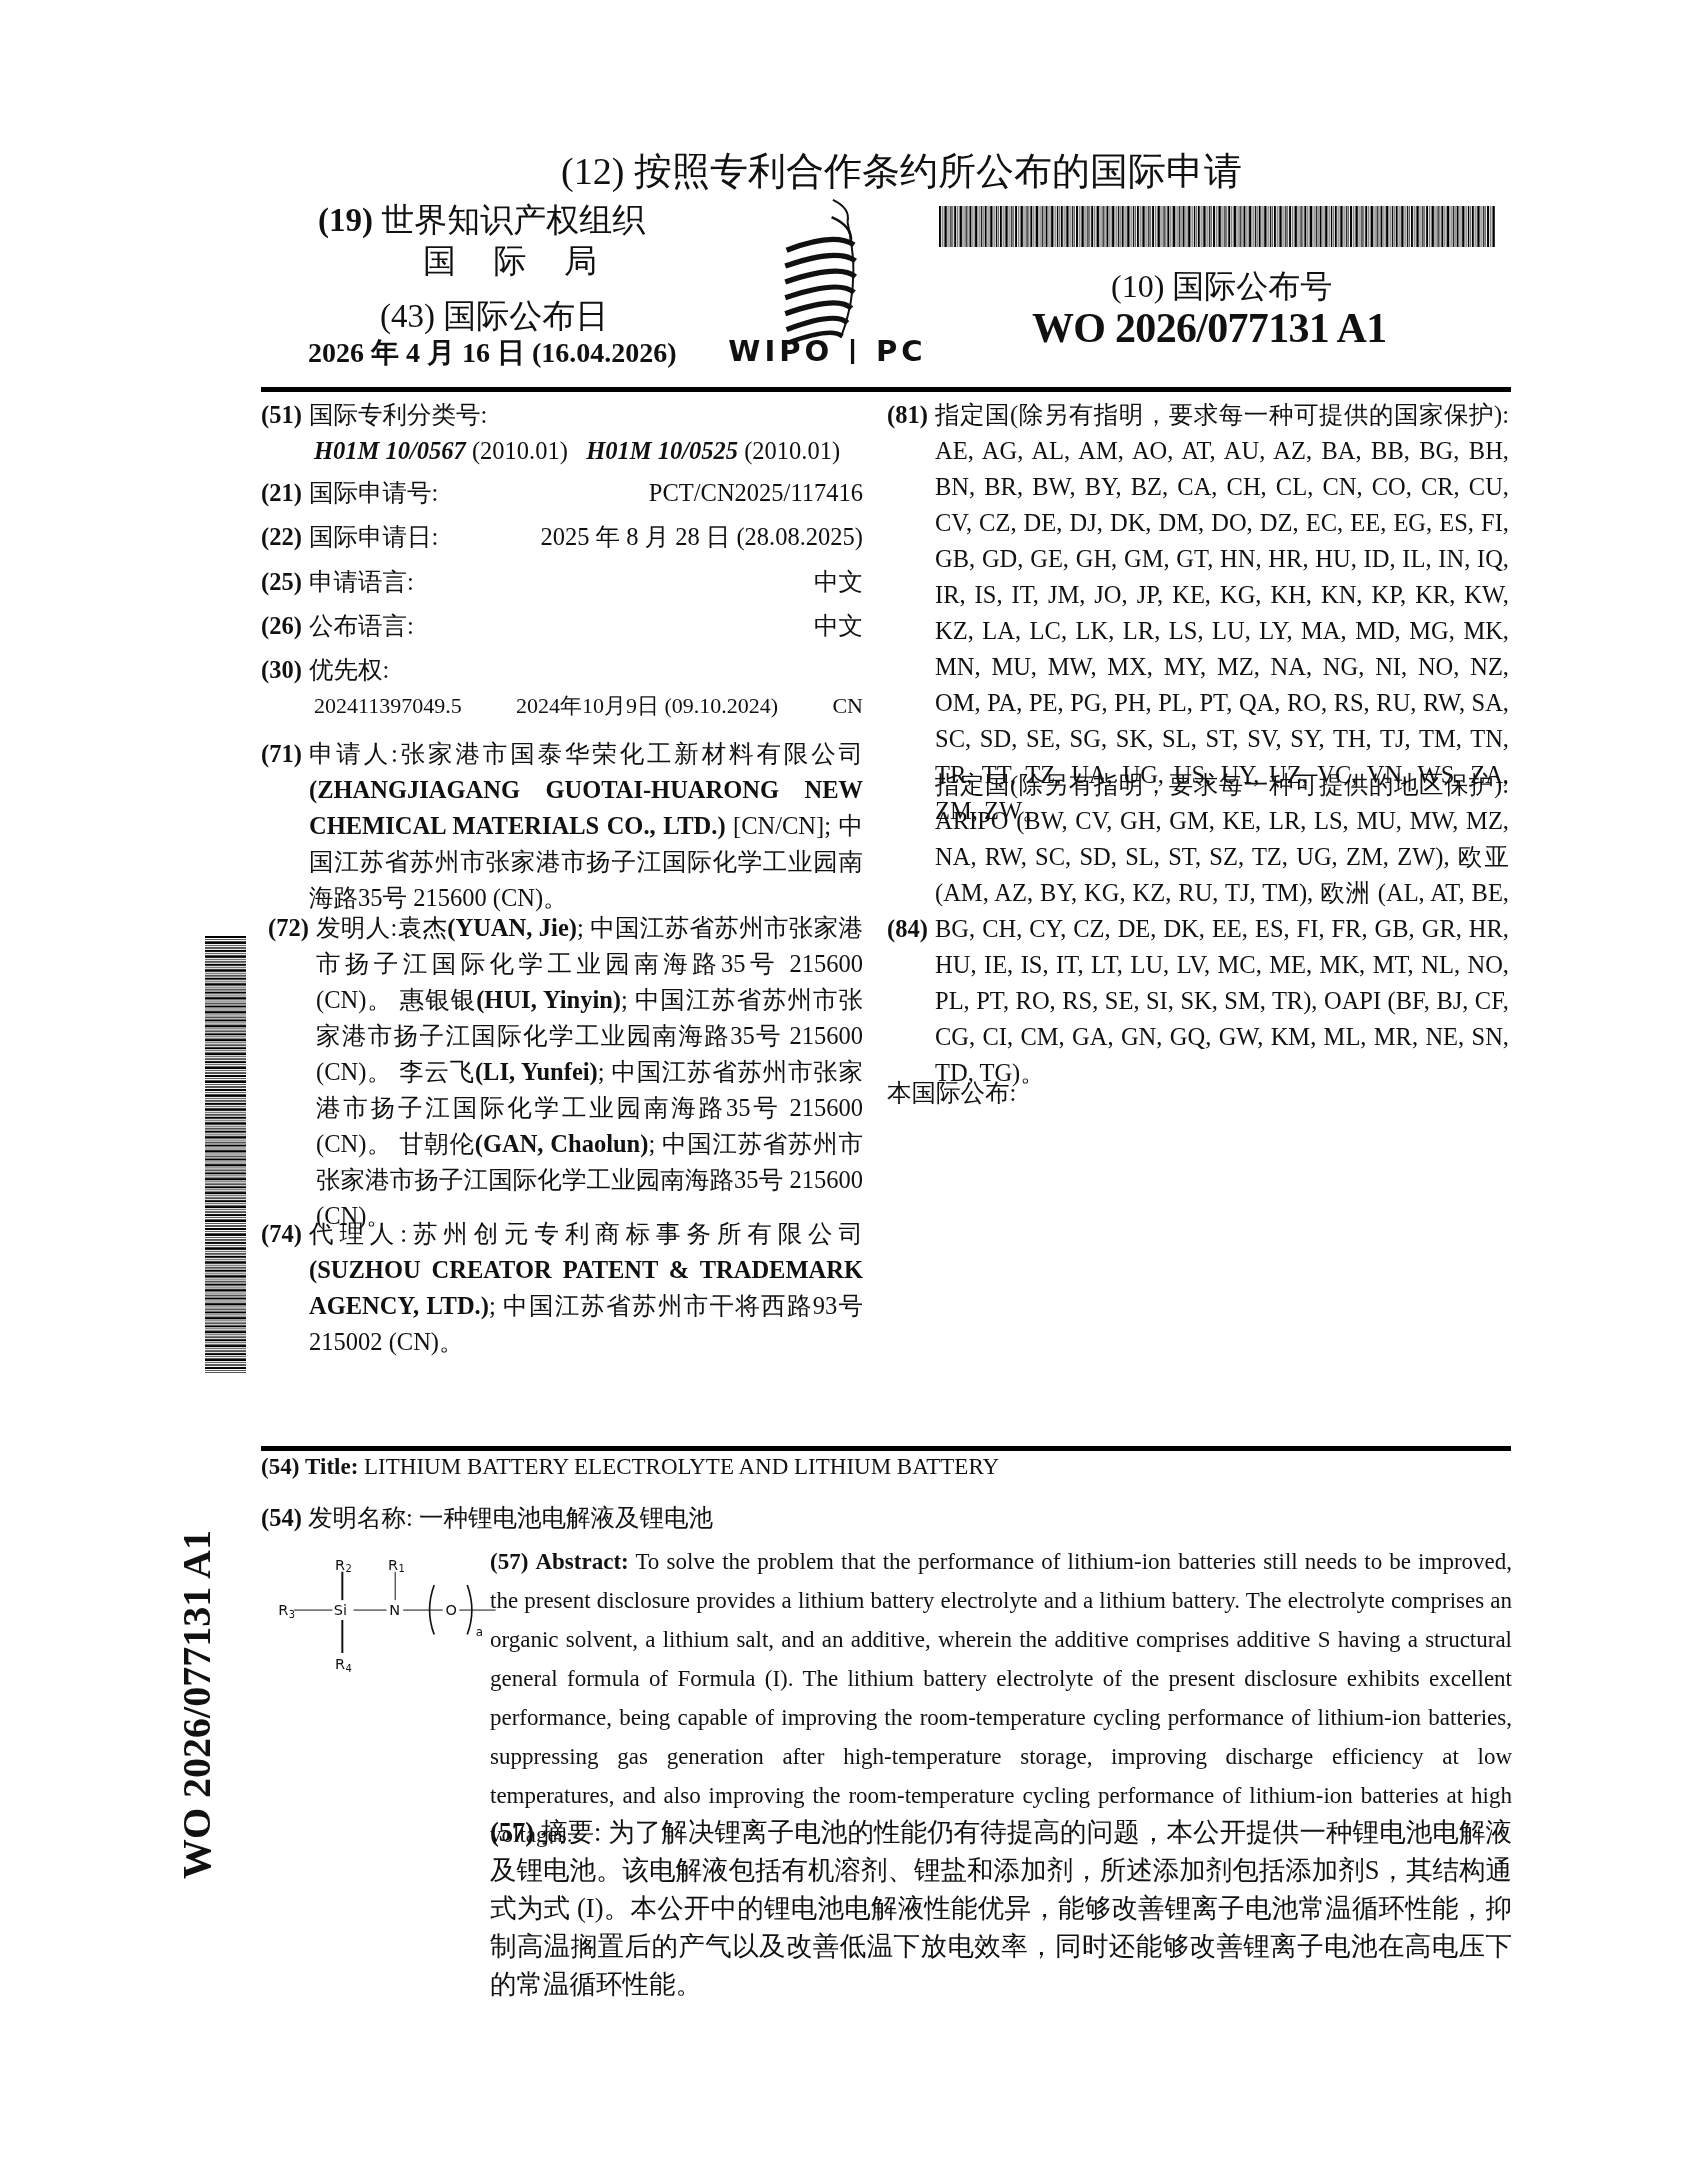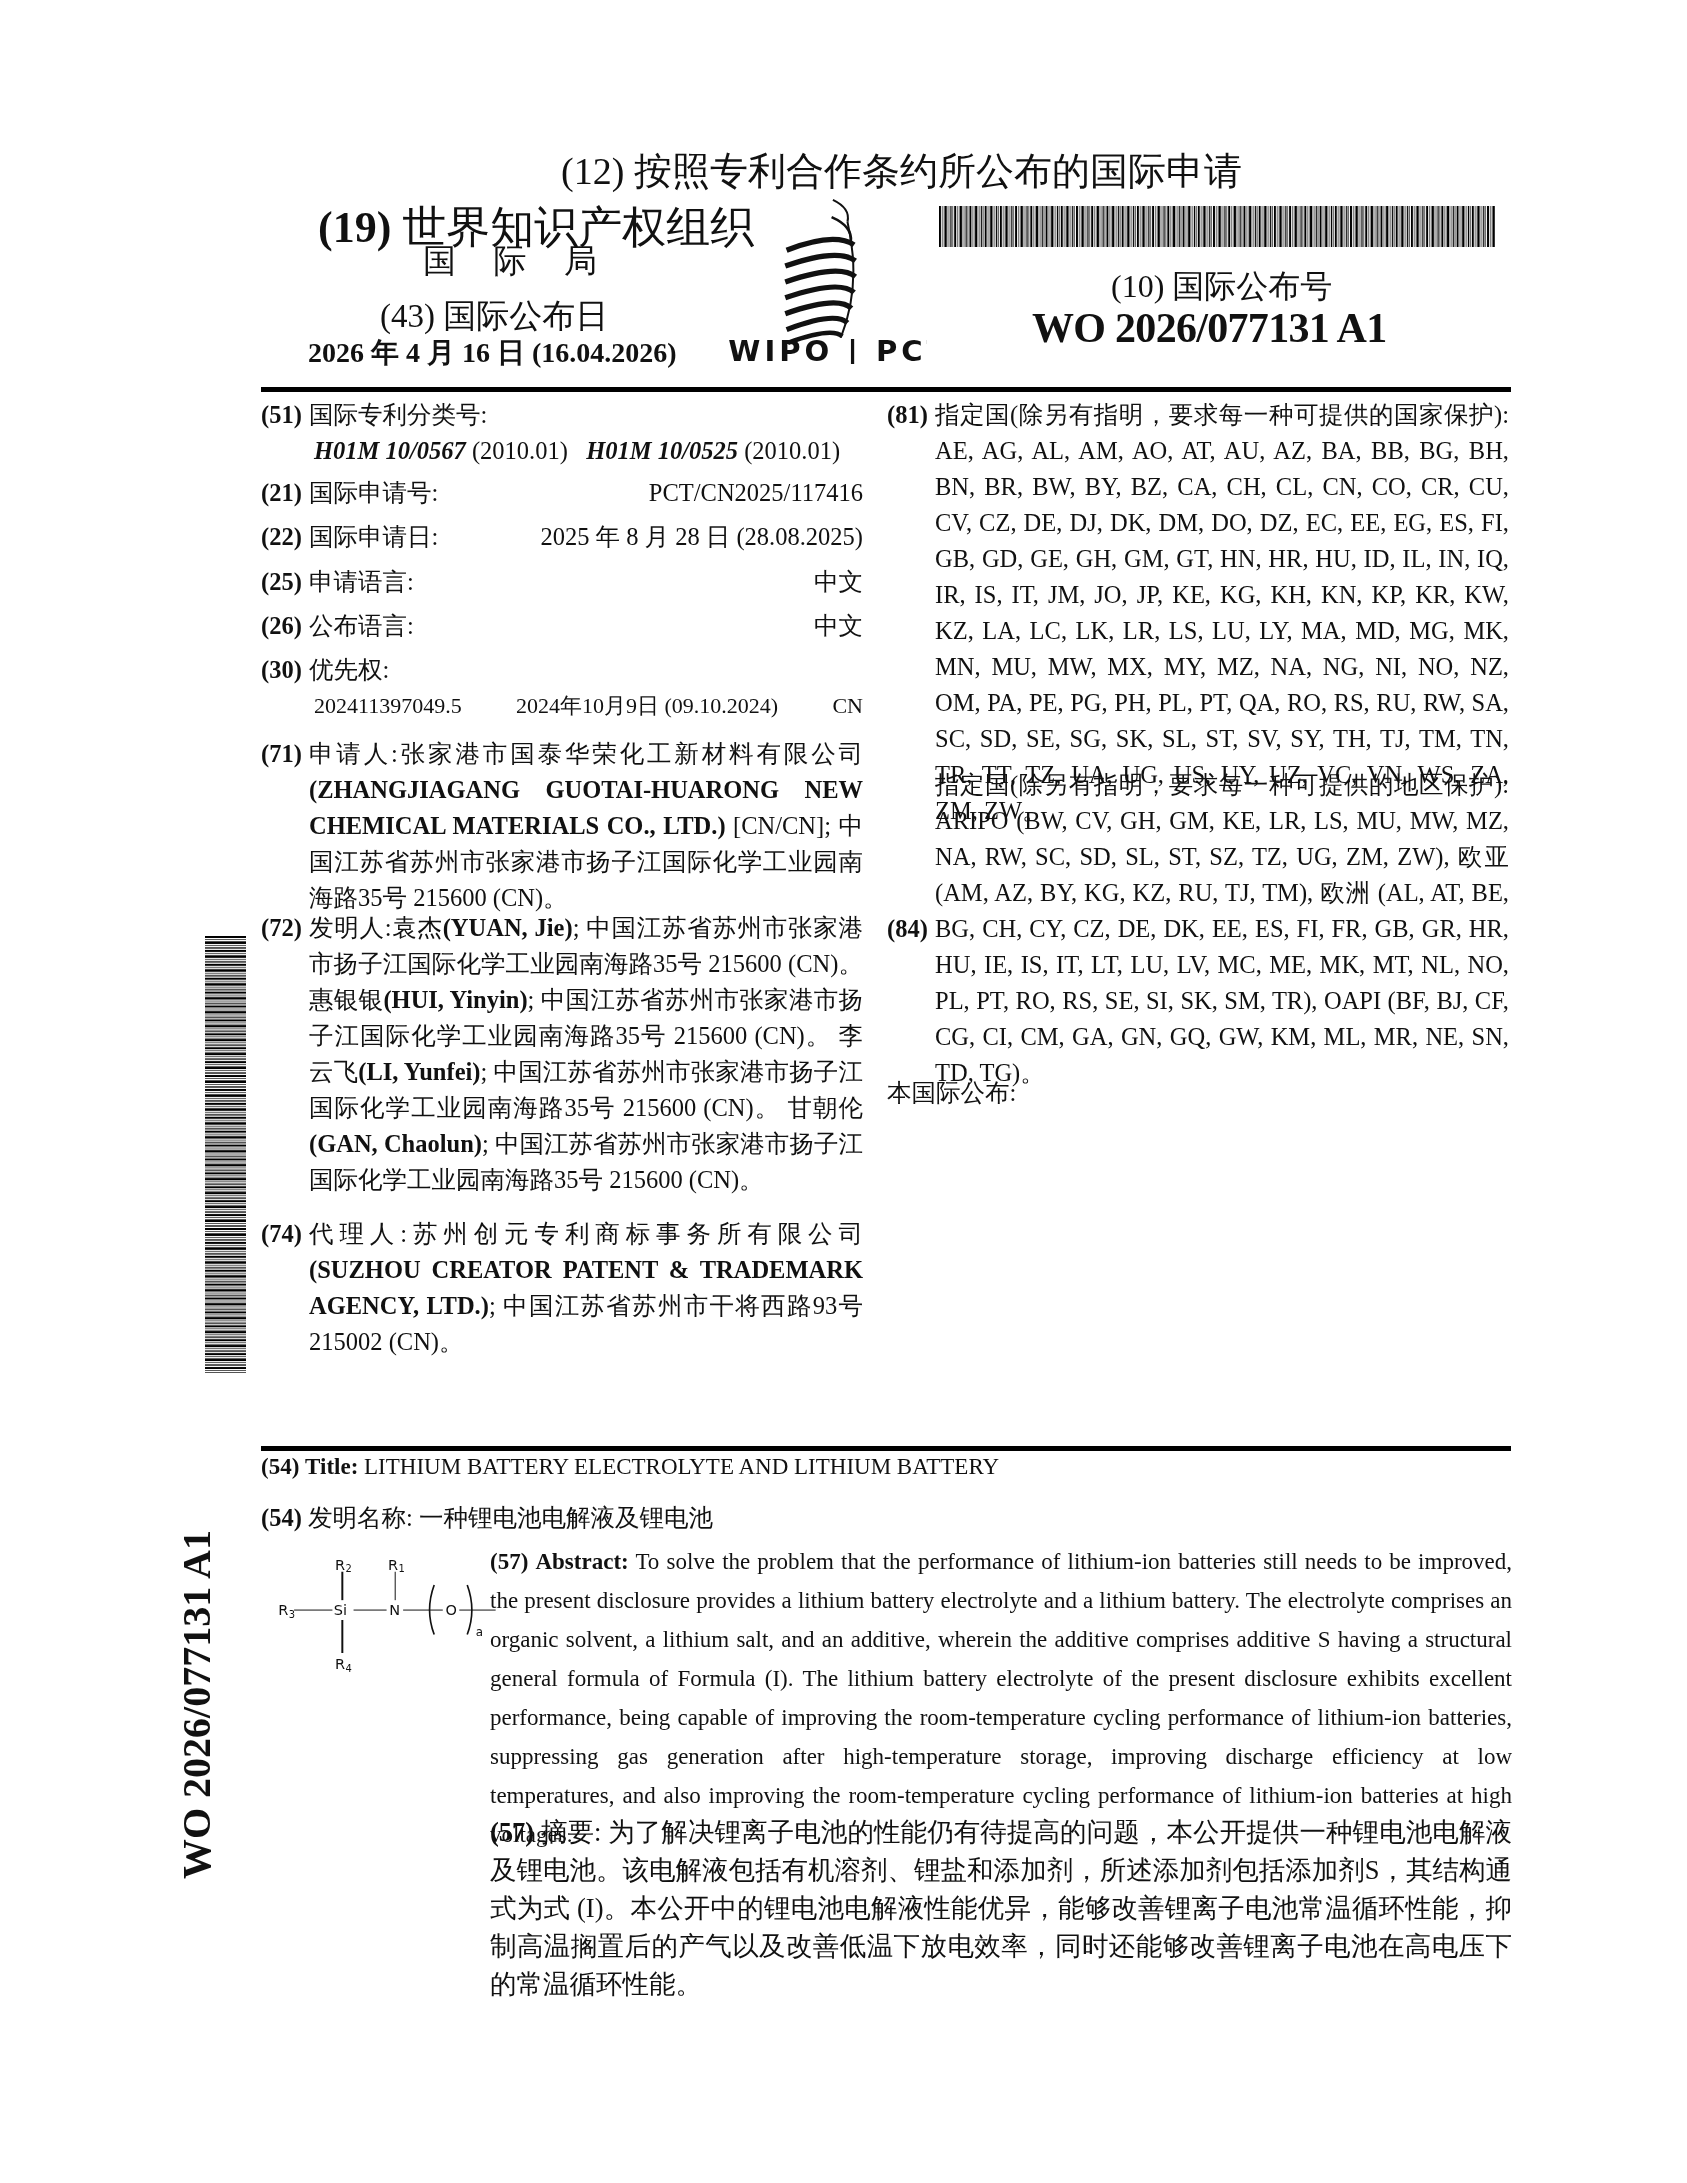--- a/index.html
+++ b/index.html
@@ -4,21 +4,21 @@
 <style>
   html, body { margin:0; padding:0; background:#ffffff; }
   body { width:1687px; height:2183px; position:relative; overflow:hidden;
          font-family:"Liberation Serif","DejaVu Serif",serif; color:#111; }
   .abs { position:absolute; }
   .b { font-weight:bold; }
   .i { font-style:italic; }
 
   
   .h12 { left:0; width:1687px; top:146px; text-align:center; font-size:38px; padding-left:116px; box-sizing:border-box; }
-  .h19 { left:318px; top:198px; font-size:44px; }
+  .h19 { left:318px; top:198px; font-size:33px; }
   .h19b { left:423px; top:239px; font-size:33px; letter-spacing:14.6px; }
   .h43 { left:380px; top:294px; font-size:33px;text-align:right; }
   .h43d { left:308px; top:334px; font-size:28px; font-weight:bold; }
   .logo { left:715px; top:192px; width:212px; height:172px; }
   .barcode-top { left:939px; top:206px; width:556px; height:41px; }
   .h10 { left:1111px; top:265px; font-size:32px; }
   .h10n { left:1032px; top:304px; font-size:42px; font-weight:bold; letter-spacing:-0.7px; }
 
   .rule { background:#000; height:5.3px; }
   .rule1 { left:261px; top:387px; width:1250px; }
@@ -128,21 +128,21 @@
 <div class="abs col lcol" style="top:736px;">
   <div style="display:flex;">
     <span class="num" style="flex:none;">(71)</span>
     <div style="text-align:justify;">
       <span>申请人:</span><span>张家港市国泰华荣化工新材料有限公司</span><span class="b">(ZHANGJIAGANG GUOTAI-HUARONG NEW CHEMICAL MATERIALS CO., LTD.)</span> <span>[CN/CN];</span> <span>中国江苏省苏州市张家港市扬子江国际化学工业园南海路35号 215600 (CN)。</span>
     </div>
   </div>
 </div>
 
 <div class="abs col lcol" style="top:910px;">
-  <div style="display:flex;">
+  <div style="display:flex;margin-left:7px;">
     <span class="num" style="flex:none;">(72)</span>
     <div style="text-align:justify;">
       <span>发明人:</span><span>袁杰</span><span class="b">(YUAN, Jie)</span><span>; 中国江苏省苏州市张家港市扬子江国际化学工业园南海路35号 215600 (CN)。</span>
       <span>惠银银</span><span class="b">(HUI, Yinyin)</span><span>; 中国江苏省苏州市张家港市扬子江国际化学工业园南海路35号 215600 (CN)。</span>
       <span>李云飞</span><span class="b">(LI, Yunfei)</span><span>; 中国江苏省苏州市张家港市扬子江国际化学工业园南海路35号 215600 (CN)。</span>
       <span>甘朝伦</span><span class="b">(GAN, Chaolun)</span><span>; 中国江苏省苏州市张家港市扬子江国际化学工业园南海路35号 215600 (CN)。</span>
     </div>
   </div>
 </div>
 

